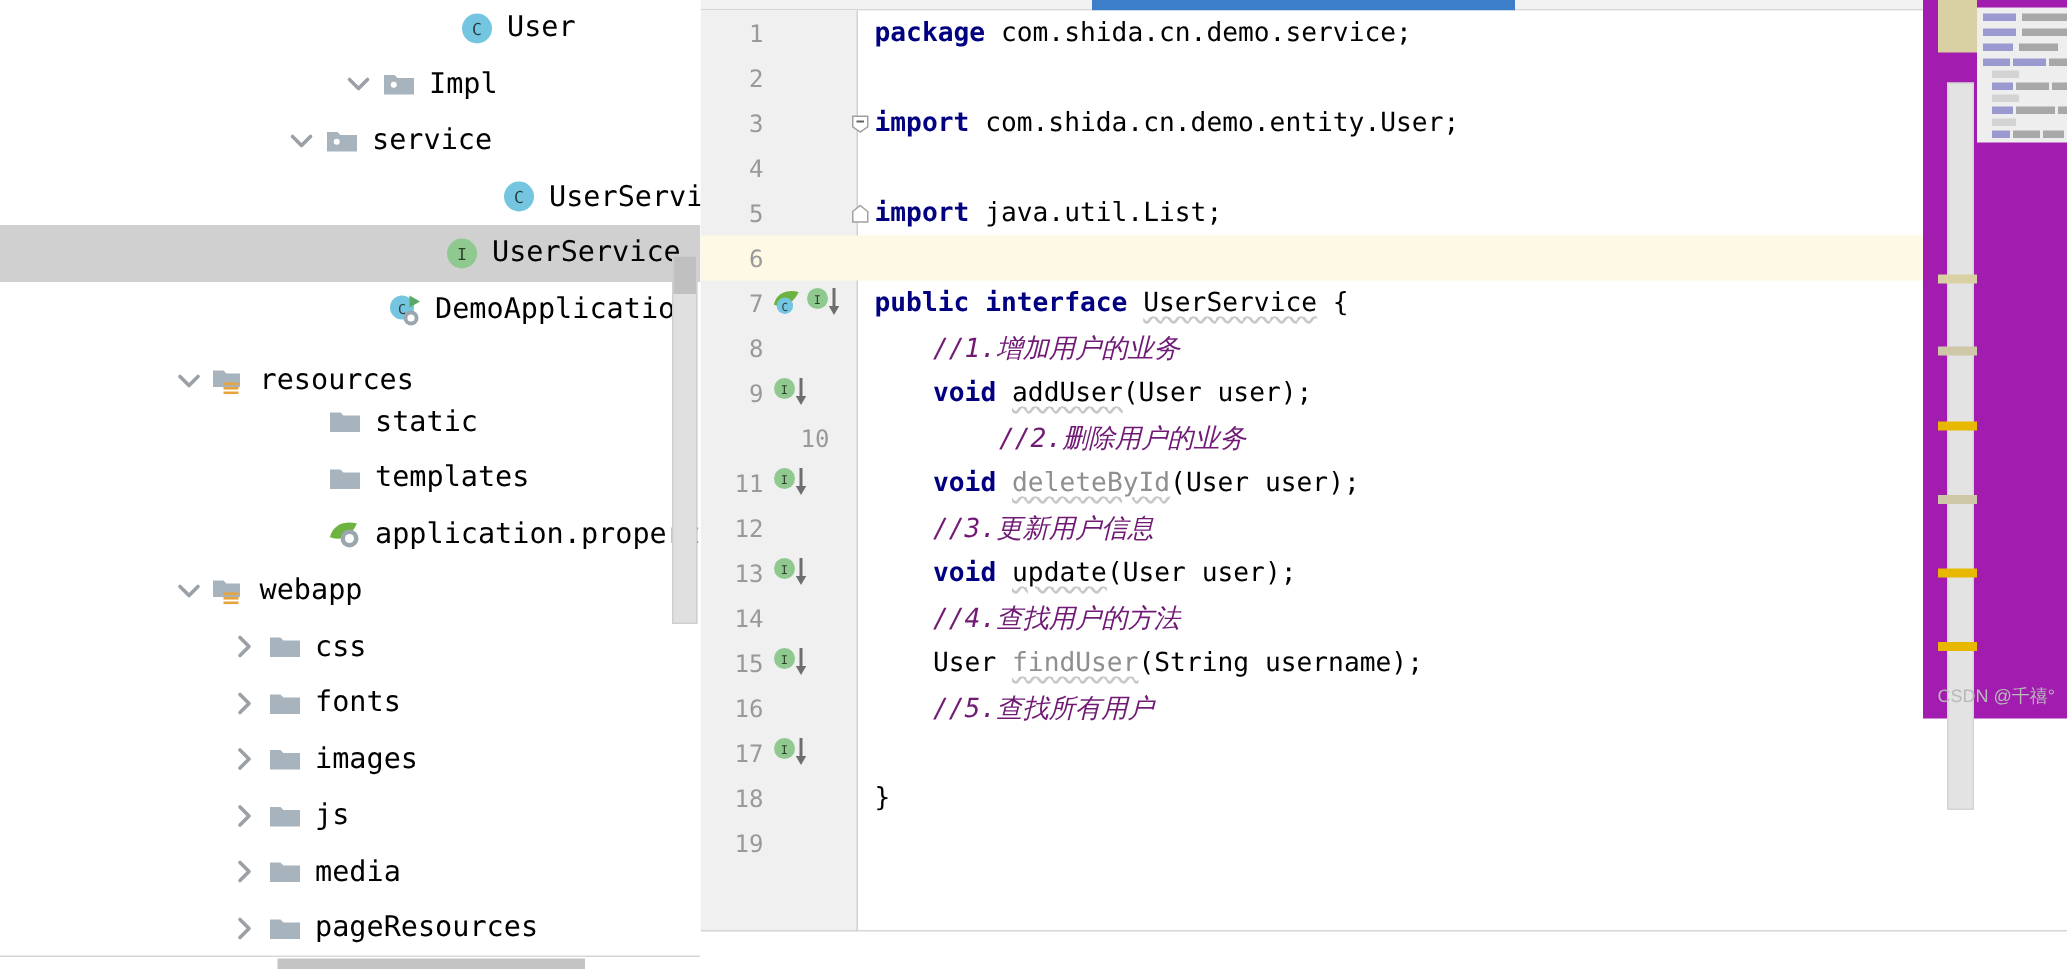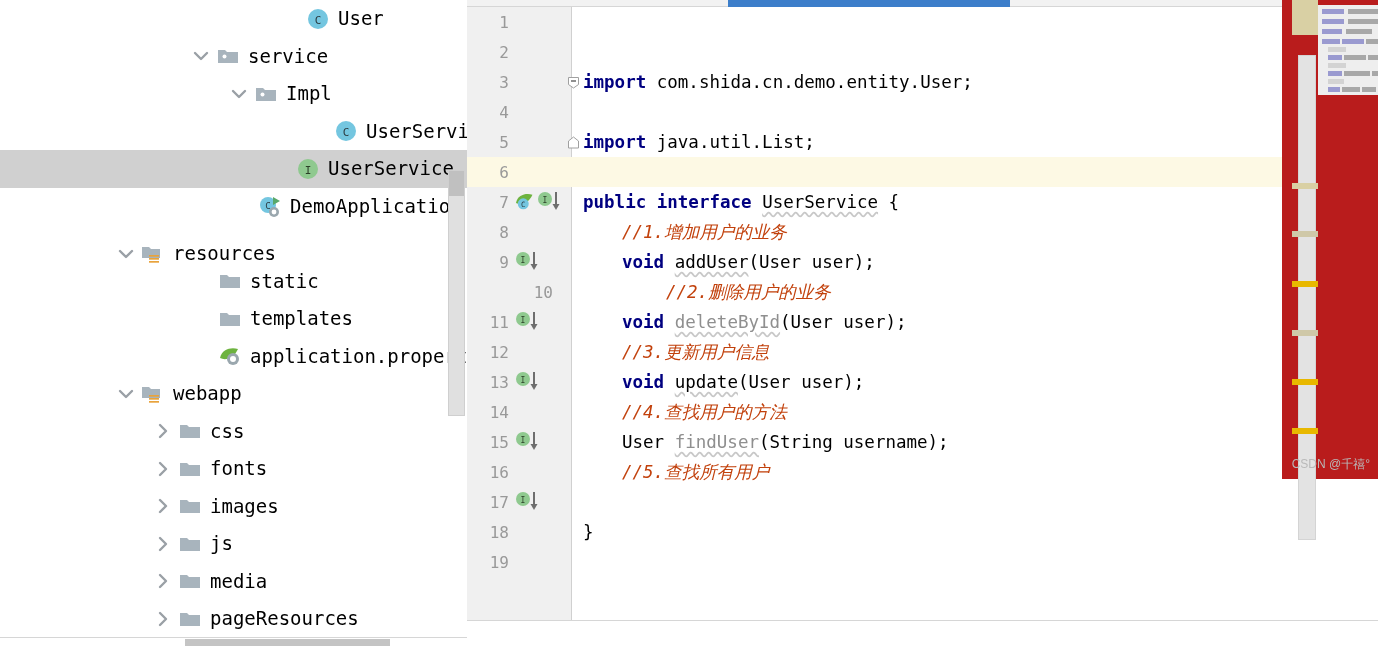--- a/index.html
+++ b/index.html
@@ -162,41 +162,41 @@
     height: 30px;
     display: flex;
     align-items: center;
     white-space: pre;
     font-family: "DejaVu Sans Mono", "Liberation Mono", monospace;
     font-size: 17.5px;
     color: #000000;
     letter-spacing: 0px;
   }
   .kw { color: #000080; font-weight: bold; }
-  .cmt { color: #c2410c; font-style: italic; }
+  .cmt { color: #701a75; font-style: italic; }
   .sq {
     text-decoration: underline;
     text-decoration-style: wavy;
     text-decoration-color: #c8c8c8;
     text-underline-offset: 3px;
   }
   .sq-soft {
     color: #8f8f8f;
     text-decoration: underline;
     text-decoration-style: wavy;
     text-decoration-color: #c8c8c8;
     text-underline-offset: 3px;
   }
 
   
   #right-rail {
     position: absolute;
     top: 0; right: 0;
     width: 96px; height: 479px;
-    background: #b91c1c;
+    background: #a21caf;
   }
   #stripe {
     position: absolute;
     left: 10px; top: 0;
     width: 26px; height: 621px;
   }
   #stripe-track {
     position: absolute;
     left: 6px; top: 55px;
     width: 18px; height: 485px;
@@ -257,49 +257,49 @@
             <span class="ico">
               <svg width="24" height="24" viewBox="0 0 24 24">
                 <circle cx="12" cy="12" r="10" fill="#74c6e0"></circle>
                 <text x="12" y="16.5" font-family="DejaVu Sans Mono, monospace" font-size="11" fill="#2b3b40" text-anchor="middle">C</text>
               </svg>
             </span>
             <span class="label">User</span>
           </div>
         </div>
         <div class="node">
+          <div class="node-inner" style="margin-left: 228px;">
+            <span class="arrow">
+              <svg width="22" height="22" viewBox="0 0 22 22">
+                <path d="M5 8 L11 14 L17 8" stroke="#9aa0a6" stroke-width="2.4" fill="none" stroke-linecap="round" stroke-linejoin="round"></path>
+              </svg>
+            </span>
+            <span class="ico">
+              <svg width="24" height="24" viewBox="0 0 24 24">
+                <path d="M2 6 h7 l2 2 h11 v11 H2 Z" fill="#a8b4bd"></path>
+                <circle cx="8.5" cy="12.5" r="2" fill="#ffffff"></circle>
+              </svg>
+            </span>
+            <span class="label">Impl</span>
+          </div>
+        </div>
+        <div class="node">
           <div class="node-inner" style="margin-left: 190px;">
             <span class="arrow">
               <svg width="22" height="22" viewBox="0 0 22 22">
                 <path d="M5 8 L11 14 L17 8" stroke="#9aa0a6" stroke-width="2.4" fill="none" stroke-linecap="round" stroke-linejoin="round"></path>
               </svg>
             </span>
             <span class="ico">
               <svg width="24" height="24" viewBox="0 0 24 24">
                 <path d="M2 6 h7 l2 2 h11 v11 H2 Z" fill="#a8b4bd"></path>
                 <circle cx="8.5" cy="12.5" r="2" fill="#ffffff"></circle>
               </svg>
             </span>
             <span class="label">service</span>
-          </div>
-        </div>
-        <div class="node">
-          <div class="node-inner" style="margin-left: 228px;">
-            <span class="arrow">
-              <svg width="22" height="22" viewBox="0 0 22 22">
-                <path d="M5 8 L11 14 L17 8" stroke="#9aa0a6" stroke-width="2.4" fill="none" stroke-linecap="round" stroke-linejoin="round"></path>
-              </svg>
-            </span>
-            <span class="ico">
-              <svg width="24" height="24" viewBox="0 0 24 24">
-                <path d="M2 6 h7 l2 2 h11 v11 H2 Z" fill="#a8b4bd"></path>
-                <circle cx="8.5" cy="12.5" r="2" fill="#ffffff"></circle>
-              </svg>
-            </span>
-            <span class="label">Impl</span>
           </div>
         </div>
         <div class="node">
           <div class="node-inner" style="margin-left: 308px;">
             <span class="arrow none"></span>
             <span class="ico">
               <svg width="24" height="24" viewBox="0 0 24 24">
                 <circle cx="12" cy="12" r="10" fill="#74c6e0"></circle>
                 <text x="12" y="16.5" font-family="DejaVu Sans Mono, monospace" font-size="11" fill="#2b3b40" text-anchor="middle">C</text>
               </svg>
@@ -508,20 +508,21 @@
   <div id="editor">
     <div id="tabstrip">
       <div id="tab-active-underline"></div>
     </div>
 
     <div id="code-area">
       <div id="gutter"></div>
       <div id="lines-host">
           <div class="line" style="width: 911px;">
             <div class="lnum">1</div>
+            <div class="code" style="padding-left: 0px;"><span class="kw">package</span><span> com.shida.cn.demo.service;</span></div>
           </div>
           <div class="line" style="width: 911px;">
             <div class="lnum">2</div>
             <div class="code" style="padding-left: 0px;"></div>
           </div>
           <div class="line" style="width: 911px;">
             <div class="lnum">3</div>
             <div class="gmark g-fold">
               <svg width="13" height="13" viewBox="0 0 13 13">
                 <path d="M1.5 1.5 h10 v7 l-5 3.5 l-5 -3.5 Z" fill="#ffffff" stroke="#a0a0a0"></path>

